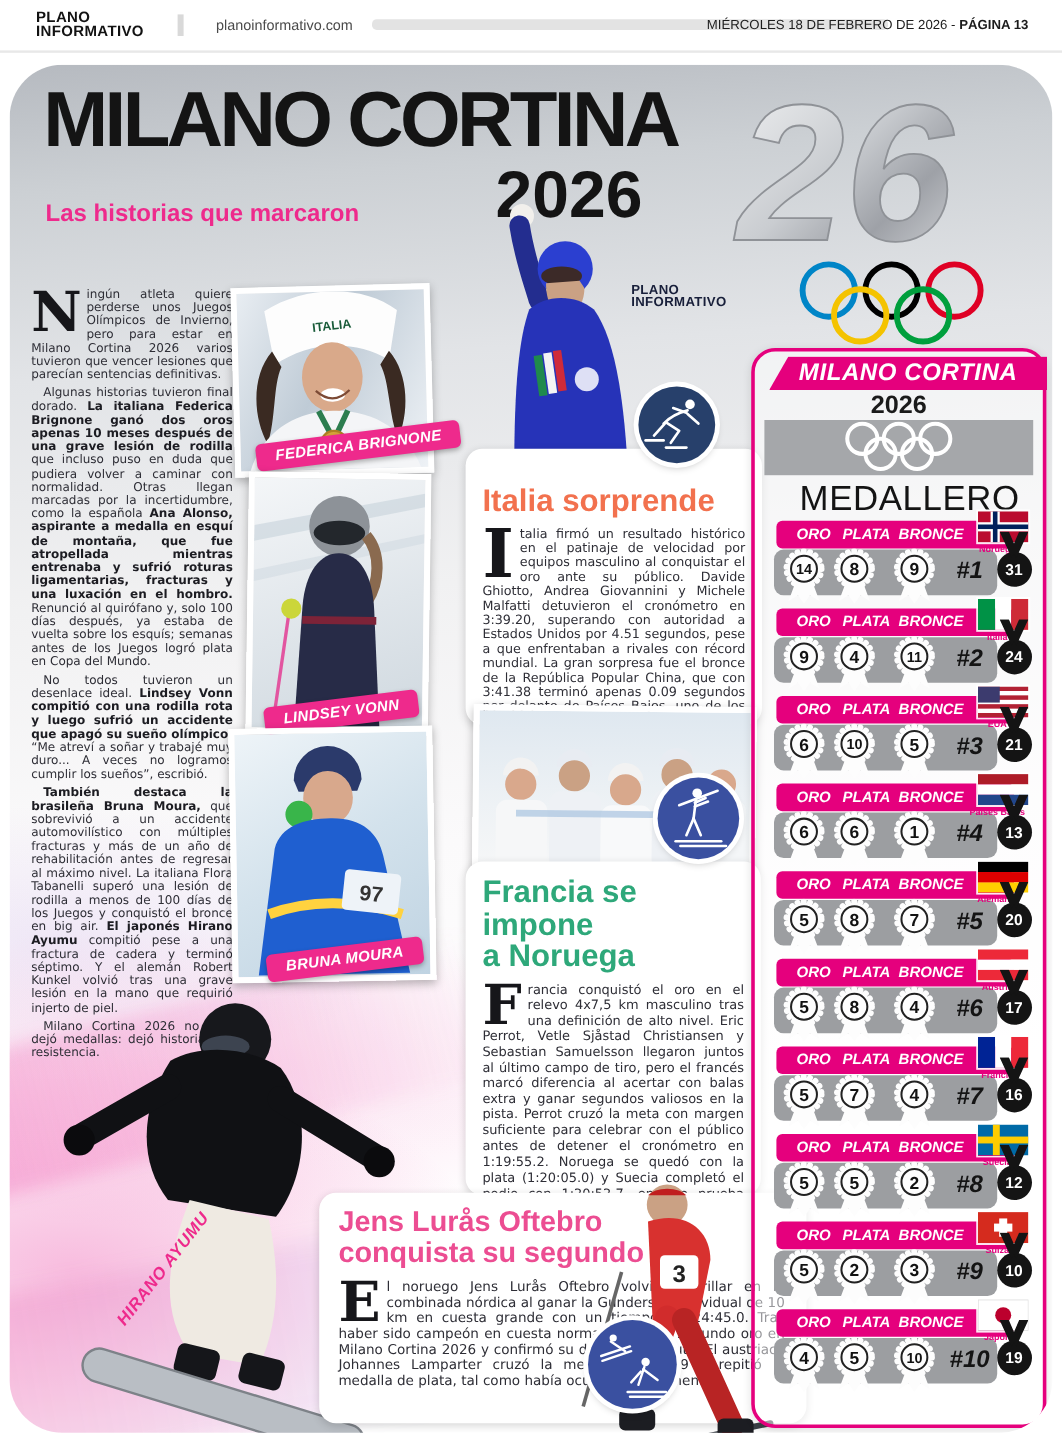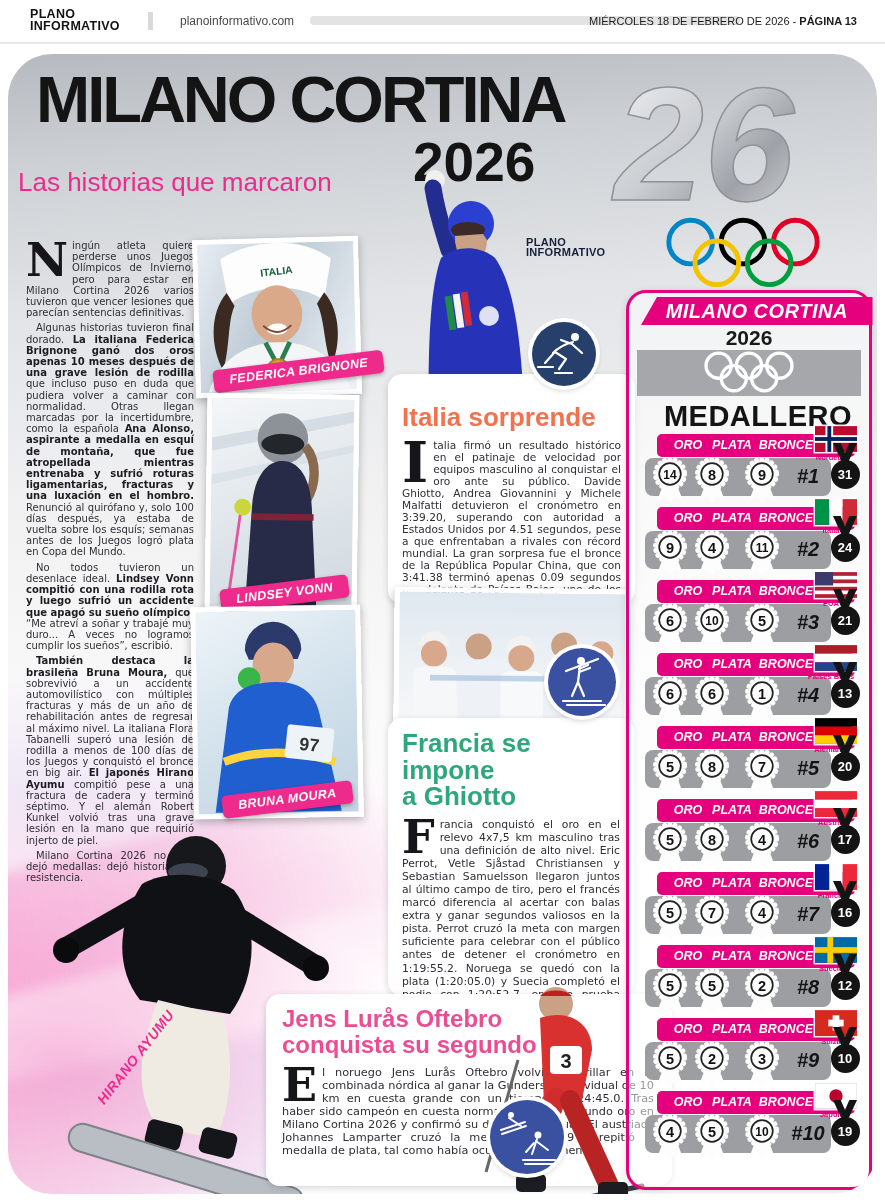--- a/index.html
+++ b/index.html
@@ -25,21 +25,21 @@
   }
   .streak { position:absolute; pointer-events:none; }
   .s1 { left:-40px; top:760px; width:560px; height:120px; transform:rotate(-14deg);
         background:linear-gradient(90deg,rgba(238,80,170,.30),rgba(238,80,170,0) 80%); filter:blur(7px); }
   .s2 { left:-60px; top:980px; width:640px; height:150px; transform:rotate(-10deg);
         background:linear-gradient(90deg,rgba(230,60,150,.22),rgba(150,120,220,.10) 55%,rgba(230,60,150,0)); filter:blur(9px); }
 
   .mc-title { position:absolute; left:28px; top:8px; font-size:65px; font-weight:900; letter-spacing:-3px; color:#141414; }
   .logo26 { position:absolute; left:600px; top:-6px; width:200px; height:192px; }
   .mc-year { position:absolute; left:405px; top:76px; font-size:55px; font-weight:900; letter-spacing:0; color:#141414; }
-  .sub-pink { position:absolute; left:10px; top:113px; font-size:26px; font-weight:400; color:var(--pink); }
+  .sub-pink { position:absolute; left:30px; top:113px; font-size:20px; font-weight:700; color:var(--pink); }
   .sub-black { position:absolute; left:72px; top:143px; font-size:23px; font-weight:600; color:#1d1d1d; }
   .brand-small { position:absolute; left:518px; top:183px; font-weight:800; font-size:11px; line-height:.95; color:#181f3a; letter-spacing:.3px; }
   .brand-small span{display:block;}
   .rings-colored { position:absolute; left:655px; top:163px; width:160px; height:72px; }
 
   
   .lead { position:absolute; left:18px; top:186px; width:168px; height:735px; }
   .lead p { font-family:"DejaVu Sans",sans-serif; font-size:10px; line-height:11.2px; text-align:justify;
             color:#2e2e36; margin-bottom:4px; text-indent:10px; }
   .lead p:first-child { text-indent:0; }
@@ -103,25 +103,25 @@
   .medallero { position:absolute; left:618px; top:236px; width:246px; height:900px;
                border:3.5px solid var(--magenta); border-radius:20px; background:rgba(255,255,255,.5);
                box-shadow:0 2px 8px rgba(0,0,0,.12); }
   .md-banner { position:absolute; left:12px; top:4px; right:-3.5px; height:28px; background:var(--magenta);
                clip-path:polygon(16px 0,100% 0,100% 100%,0 100%);
                display:flex; align-items:center; justify-content:center; }
   .md-banner span { color:#fff; font-weight:900; font-style:italic; font-size:20px; letter-spacing:.5px; }
   .md-year { position:absolute; top:33px; left:0; width:100%; text-align:center; font-size:21px; font-weight:900; color:#1a1a1a; }
   .md-grayband { position:absolute; left:8px; right:8px; top:57px; height:46px; background:var(--grayband);
                  display:flex; align-items:center; justify-content:center; }
-  .md-title { position:absolute; top:107px; left:0; width:100%; text-align:center; font-size:29px; font-weight:700;
+  .md-title { position:absolute; top:107px; left:0; width:100%; text-align:center; font-size:29px; font-weight:400;
               letter-spacing:.5px; color:#141414;padding-left:18px; }
   #mrows { position:absolute; left:10px; top:140px; width:222px; }
   .mrow { position:relative; height:63px; margin-bottom:10px; }
-  .mbar { position:absolute; left:18px; top:1px; width:198px; height:23px; background:var(--magenta); border-radius:5px; }
+  .mbar { position:absolute; left:8px; top:1px; width:198px; height:23px; background:var(--magenta); border-radius:5px; }
   .mlab { position:absolute; top:4px; color:#fff; font-weight:900; font-style:italic; font-size:12.5px; text-align:center; }
   .l1 { left:8px; width:46px; } .l2 { left:50px; width:50px; } .l3 { left:96px; width:60px;text-align:right; }
   .mflag { position:absolute; left:176px; top:-7px; width:42px; height:26px; box-shadow:0 0 0 1.5px rgba(255,255,255,.9); }
   .mflag svg { display:block; width:100%; height:100%; }
   .mname { position:absolute; left:164px; top:21px; width:56px; text-align:center; font-size:7.5px; font-weight:800;
            color:var(--magenta); line-height:1.05; }
   .mgray { position:absolute; left:6px; top:25px; width:186px; height:38px; background:var(--graybox); border-radius:8px; }
   .ros { position:absolute; width:38px; height:48px; top:24px; }
   .r1 { left:12px; } .r2 { left:54px; } .r3 { left:104px; }
   .mrank { position:absolute; left:144px; top:32px; width:50px; text-align:center; font-size:20px; font-weight:900;
@@ -299,21 +299,21 @@
         <circle cx="214" cy="64" r="13" fill="#d9a88c"></circle>
           <rect x="198" y="78" width="38" height="64" rx="10" fill="#f4f6f8"></rect>
         <path d="M30 92 h180" stroke="#a9c4e0" stroke-width="6" opacity=".7"></path>
       </g>
     </svg>
   </figure>
 
   <article class="card card-francia">
     <h3>
       <span>Francia se impone</span><br>
-      <span>a Ghiotto</span>
+      <span>a Noruega</span>
     </h3>
     <p class="body">
       <span class="dropcap">F</span><span>rancia conquistó el oro en el relevo 4x7,5 km masculino tras una definición de alto nivel. Eric Perrot, Vetle Sjåstad Christiansen y Sebastian Samuelsson llegaron juntos al último campo de tiro, pero el francés marcó diferencia al acertar con balas extra y ganar segundos valiosos en la pista. Perrot cruzó la meta con margen suficiente para celebrar con el público antes de detener el cronómetro en 1:19:55.2. Noruega se quedó con la plata (1:20:05.0) y Suecia completó el podio con 1:20:52.7, en una prueba intensa de principio a fin.</span>
     </p>
   </article>
 
   <article class="card card-jens">
     <h3>
       <span>Jens Lurås Oftebro</span><br>
       <span>conquista su segundo oro</span>

